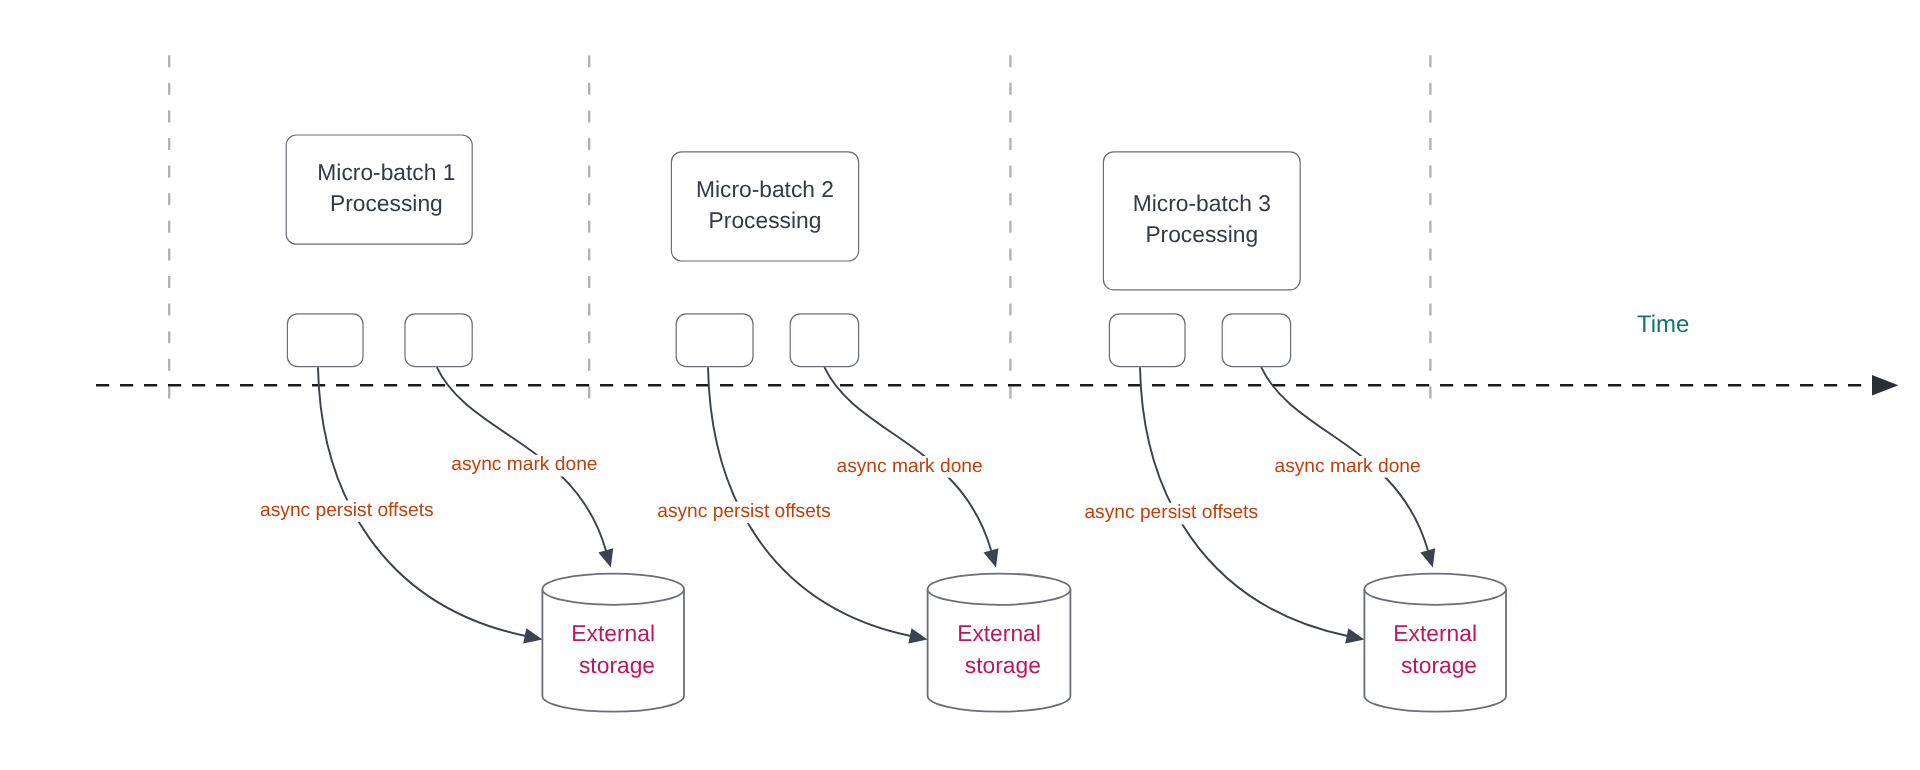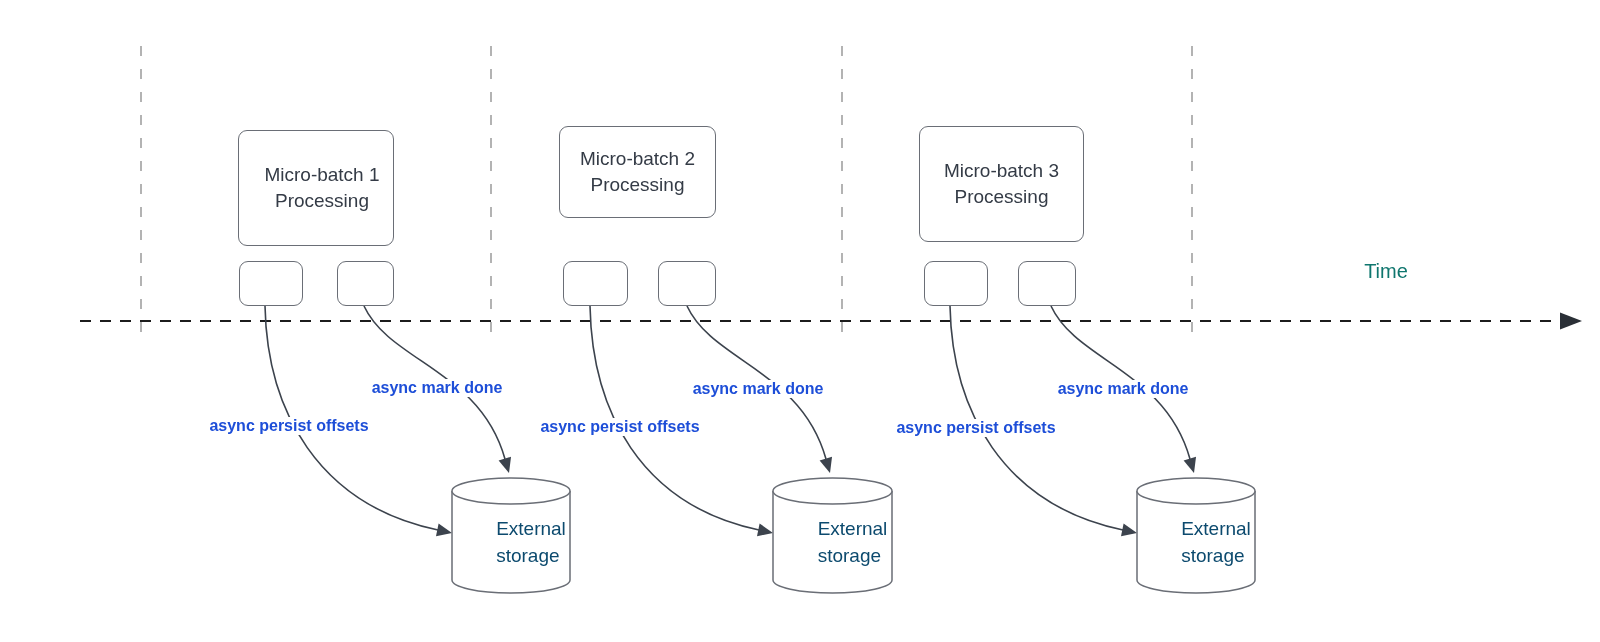--- a/index.html
+++ b/index.html
@@ -35,33 +35,32 @@
     white-space: pre-line;
     font-size: 19px;
     line-height: 26px;
     color: #343b46;
   }
   .storage-label {
     position: absolute;
     display: flex;
     align-items: center;
     justify-content: center;
-    text-align: left;
+    text-align: right;
     white-space: pre-line;
     font-size: 19px;
     line-height: 27px;
-    color: #0c4a6e;
-    padding-left: 20px;
+    color: #be185d;
   }
   .edge-label {
     position: absolute;
     transform: translate(-50%, -50%);
     font-size: 16px;
-    font-weight: 700;
-    color: #1d4ed8;
+    font-weight: 400;
+    color: #c2410c;
     background: #ffffff;
     padding: 0 3px;
     white-space: nowrap;
   }
   .time-label {
     position: absolute;
     transform: translate(-50%, -50%);
     font-size: 20px;
     color: #0f766e;
     white-space: nowrap;
@@ -104,21 +103,21 @@
     <g>
       <path d="M 773,491 V 580 A 59.5,13 0 0 0 892,580 V 491" fill="#ffffff" stroke="#6a6e76" stroke-width="1.5"></path>
       <ellipse cx="832.5" cy="491" rx="59.5" ry="13" fill="#ffffff" stroke="#6a6e76" stroke-width="1.5"></ellipse>
     </g>
     <g>
       <path d="M 1137,491 V 580 A 59,13 0 0 0 1255,580 V 491" fill="#ffffff" stroke="#6a6e76" stroke-width="1.5"></path>
       <ellipse cx="1196" cy="491" rx="59" ry="13" fill="#ffffff" stroke="#6a6e76" stroke-width="1.5"></ellipse>
     </g>
   </svg>
 
-  <div class="shape-box process-box" style="left:238px; top:130px; width:156px; height:116px;padding-left:12px;">Micro-batch 1
+  <div class="shape-box process-box" style="left:238px; top:112px; width:156px; height:92px;padding-left:12px;">Micro-batch 1
 Processing</div>
   <div class="shape-box" style="left:239px; top:261px; width:64px; height:45px;"></div>
   <div class="shape-box" style="left:337px; top:261px; width:57px; height:45px;"></div>
   <div class="edge-label" style="left:289px; top:426px;">async persist offsets</div>
   <div class="edge-label" style="left:437px; top:388px;">async mark done</div>
   <div class="storage-label" style="left:452px; top:491px; width:118px; height:102px;">External
 storage</div>
 
   <div class="shape-box process-box" style="left:559px; top:126px; width:157px; height:92px;">Micro-batch 2
 Processing</div>

